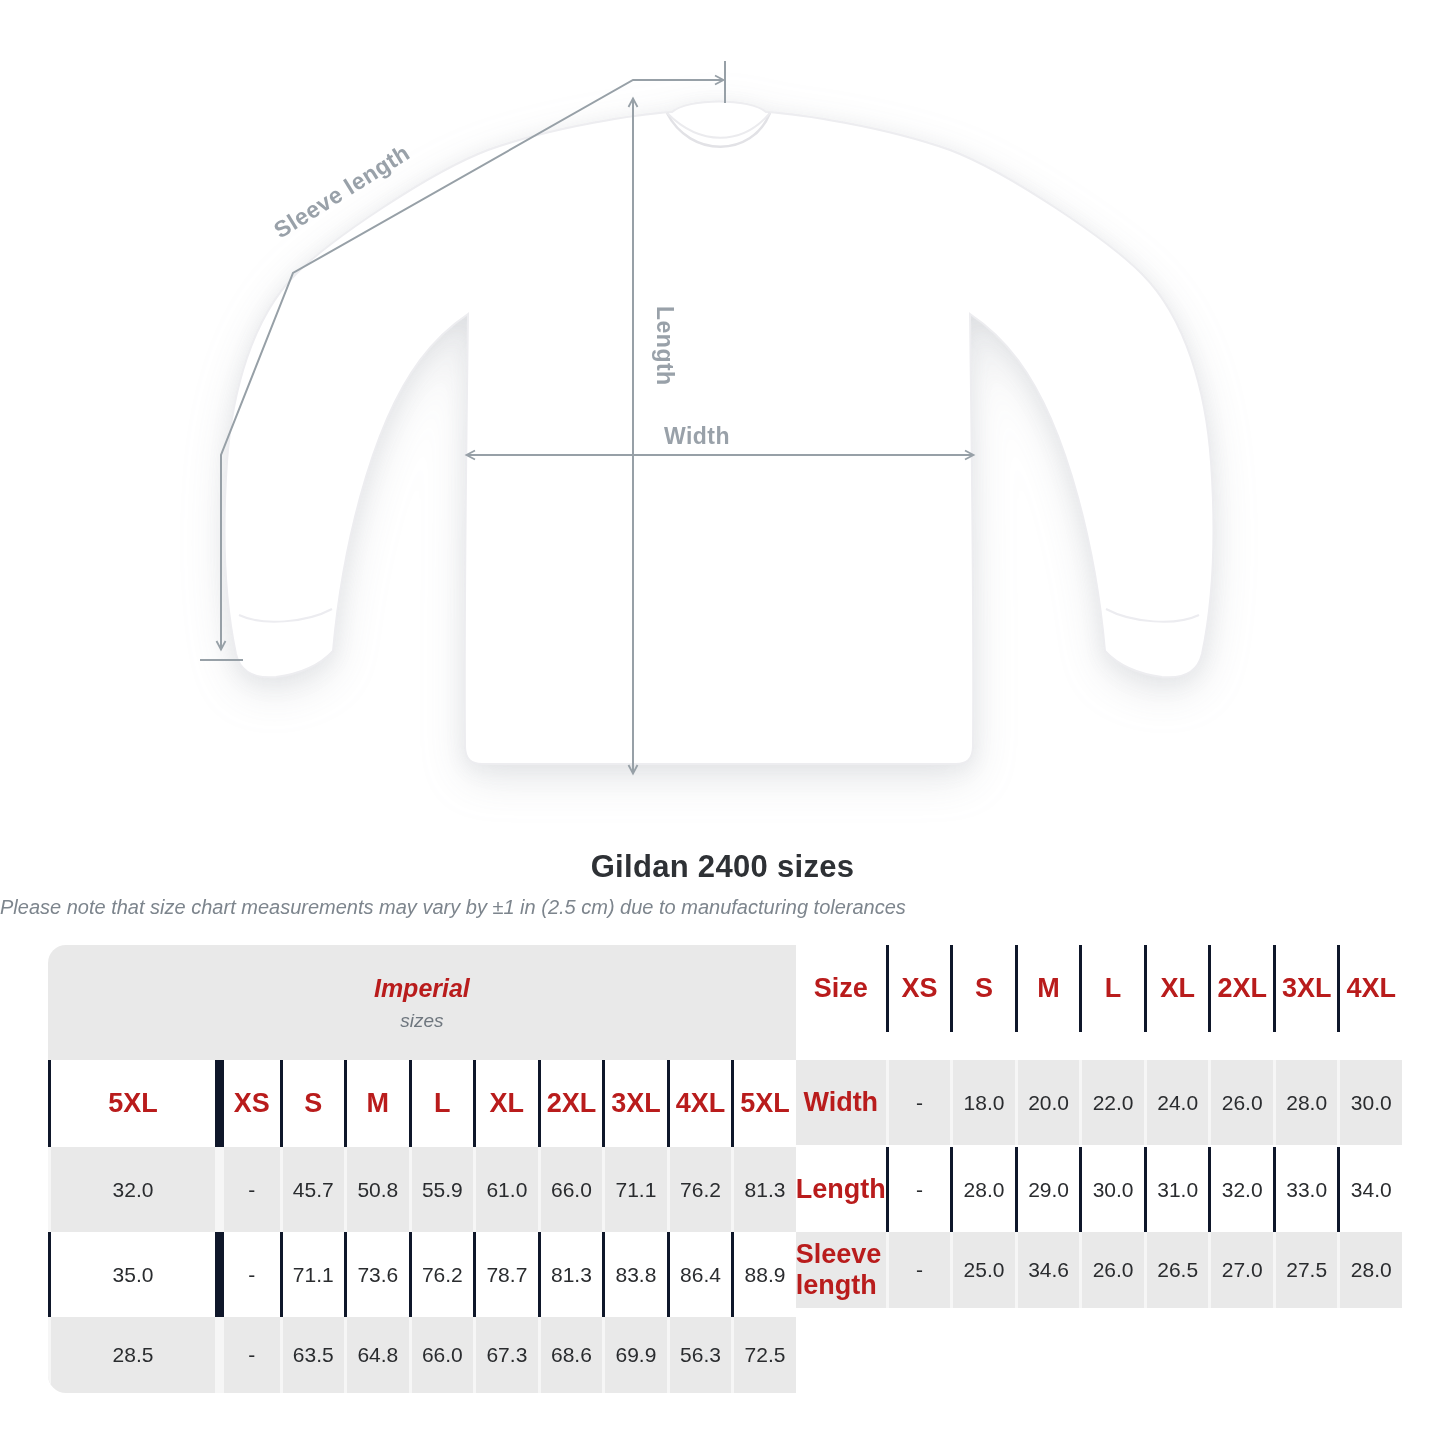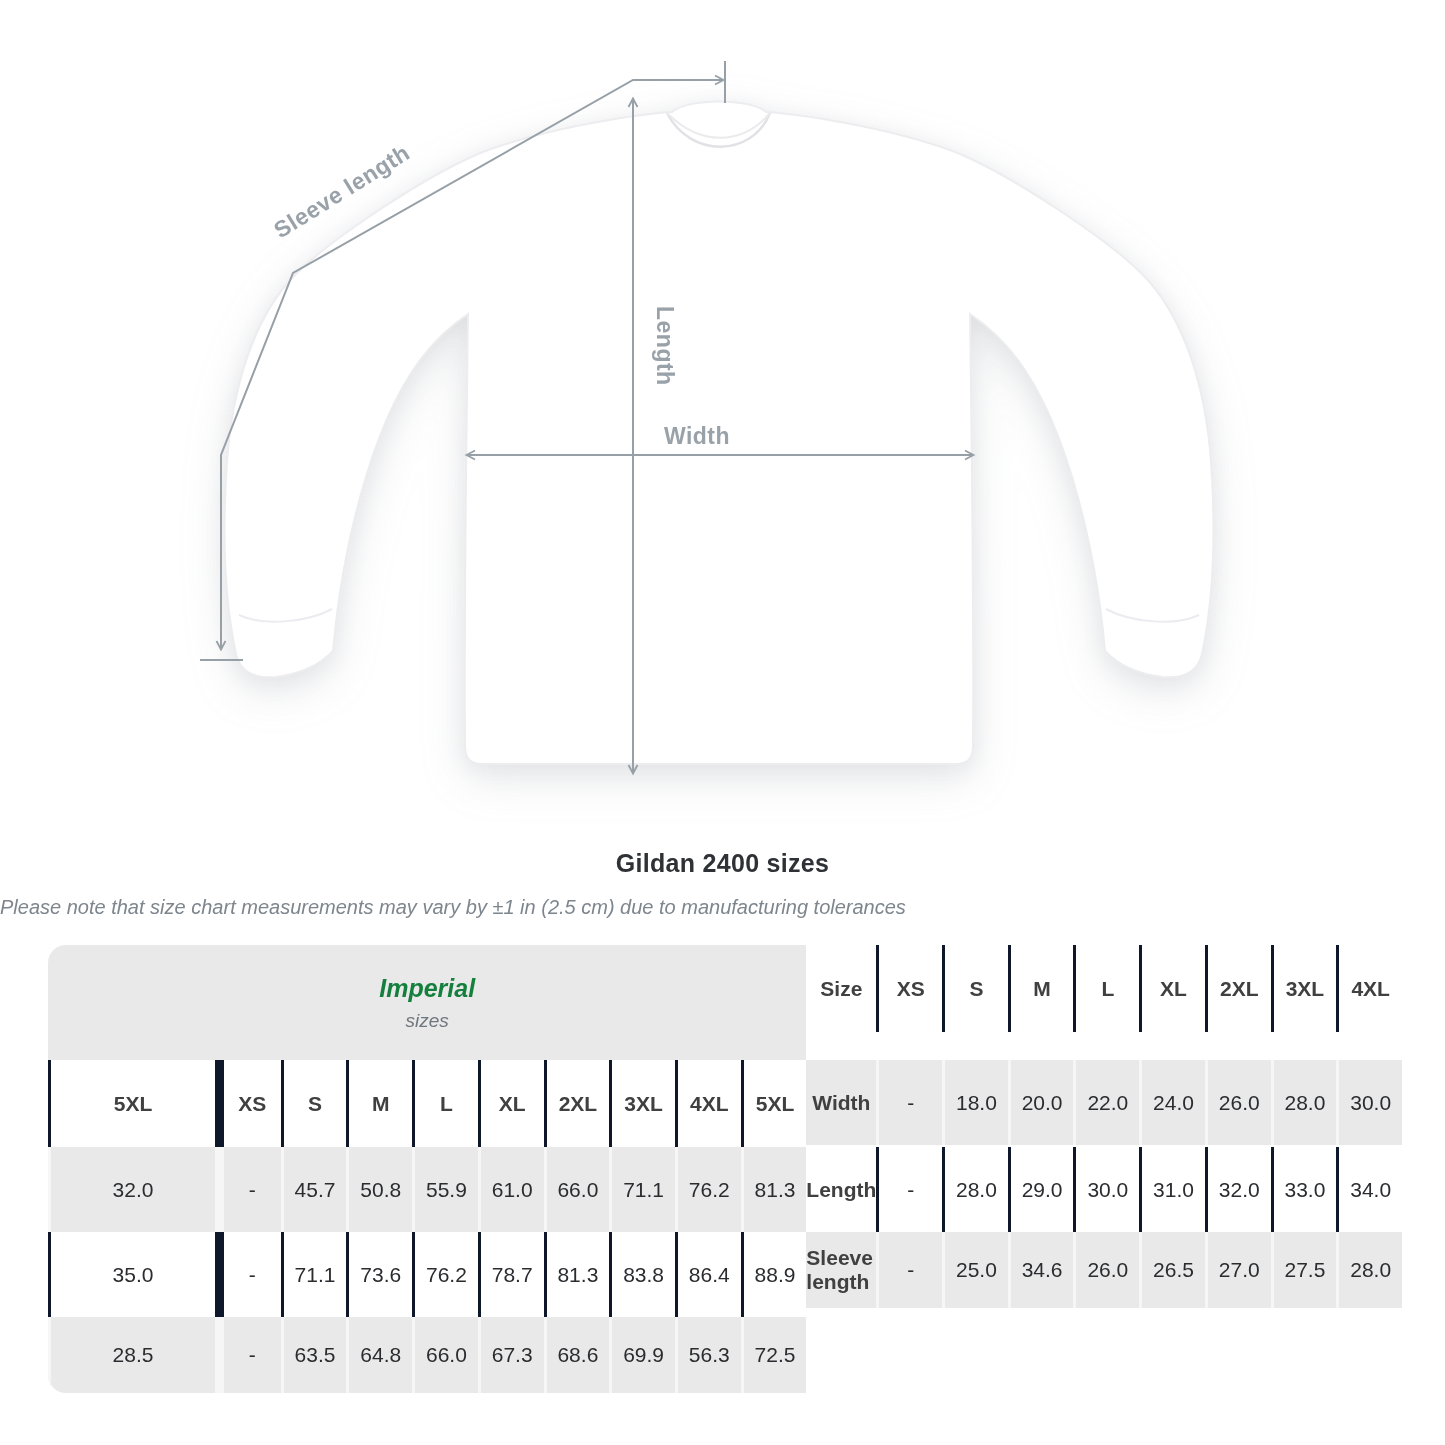--- a/index.html
+++ b/index.html
@@ -5,35 +5,35 @@
   html,body{margin:0;padding:0;background:#ffffff;}
   body{font-family:"Liberation Sans","DejaVu Sans",sans-serif;}
   .stage{position:relative;width:1445px;height:1445px;background:#ffffff;overflow:hidden;}
 
   
   .figure{position:absolute;left:0;top:0;}
   .shirt-body{filter:drop-shadow(0 14px 22px rgba(120,126,138,.16)) drop-shadow(0 4px 9px rgba(120,126,138,.10));}
 
   
   .title{position:absolute;top:849px;left:0;width:100%;text-align:center;
-         font-size:25px;font-weight:bold;color:#2e3135;letter-spacing:.3px;}
+         font-size:31px;font-weight:bold;color:#2e3135;letter-spacing:.3px;}
   .subtitle{position:absolute;top:896px;left:0;width:100%;text-align:left;
          font-size:20px;font-style:italic;color:#7d858d;}
 
   
   .panel{position:absolute;left:48px;top:945px;width:1354px;border-radius:18px;overflow:hidden;}
   .grid{display:grid;grid-template-columns:167px repeat(18,1fr);}
   .cell{display:flex;align-items:center;justify-content:center;box-sizing:border-box;}
   .group{grid-row:1;height:115px;background:#e9e9e9;display:flex;flex-direction:column;
          align-items:center;justify-content:center;gap:7px;box-sizing:border-box;}
   .span10{grid-column:1 / span 10}
   .span9{grid-column:11 / span 9}
-  .gname{font-size:25px;font-weight:bold;font-style:italic;color:#15803d;}
+  .gname{font-size:25px;font-weight:bold;font-style:italic;color:#b91c1c;}
   .gunit{font-size:19px;font-style:italic;color:#6e767e;}
-  .hdr{font-weight:bold;color:#404040;font-size:21px;}
+  .hdr{font-weight:bold;color:#b91c1c;font-size:27px;}
   .val{color:#2a2c2f;font-size:21px;}
   .row-white{background:#ffffff;}
   .row-gray{background:#e9e9e9;}
   .row-white.sep{border-left:3px solid #0f172a;}
   .row-gray.sep{border-left:3px solid #f6f6f6;}
   .mstart{border-left-width:9px !important;}
   .h87{height:87px}.h85{height:85px}.h76{height:76px}
 </style>
 </head>
 <body>

